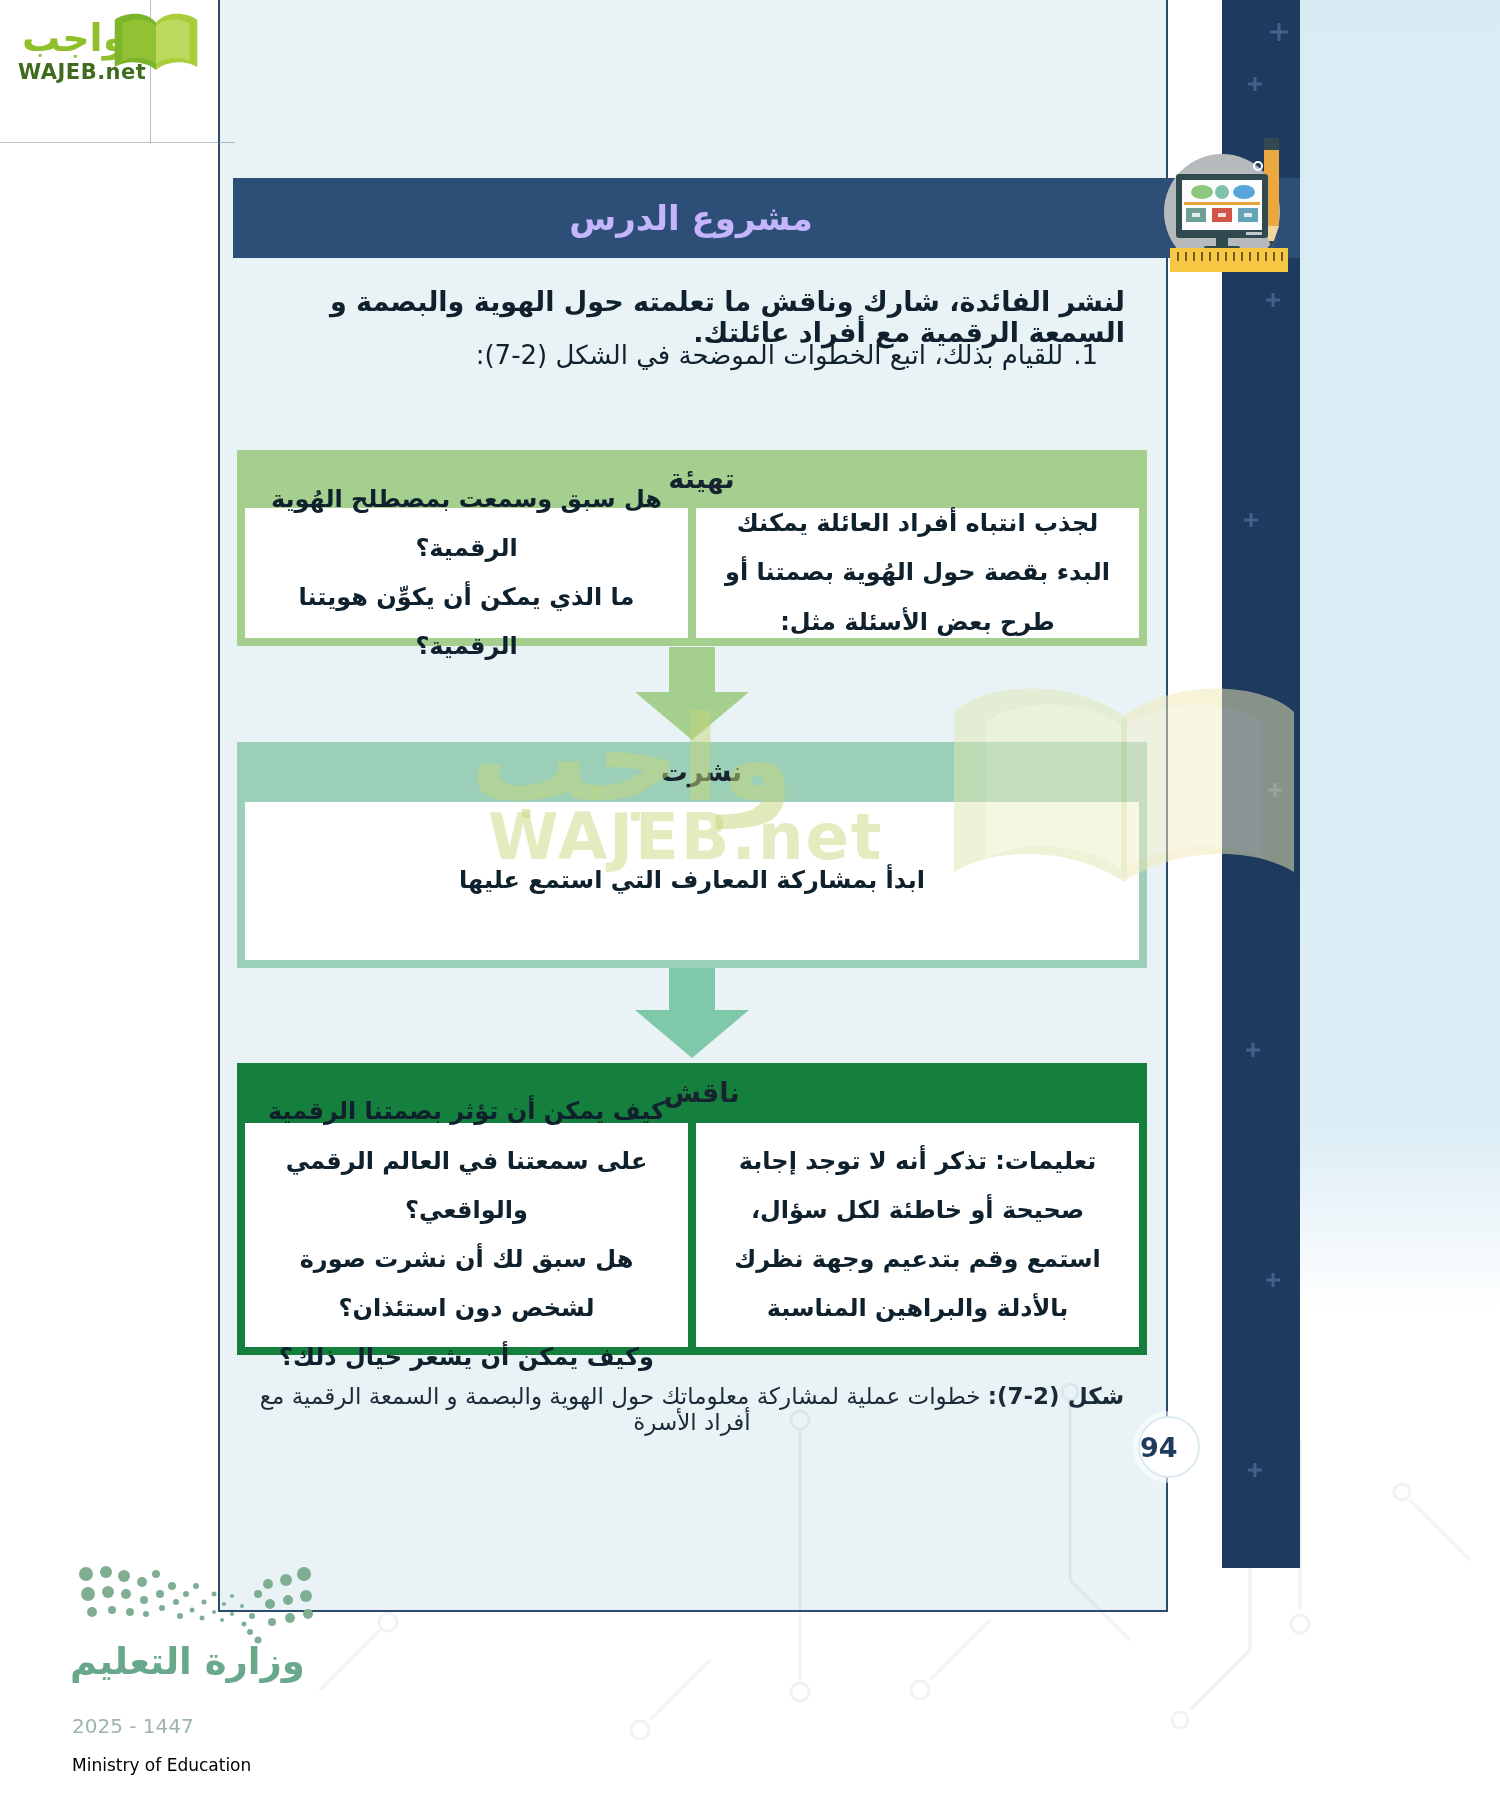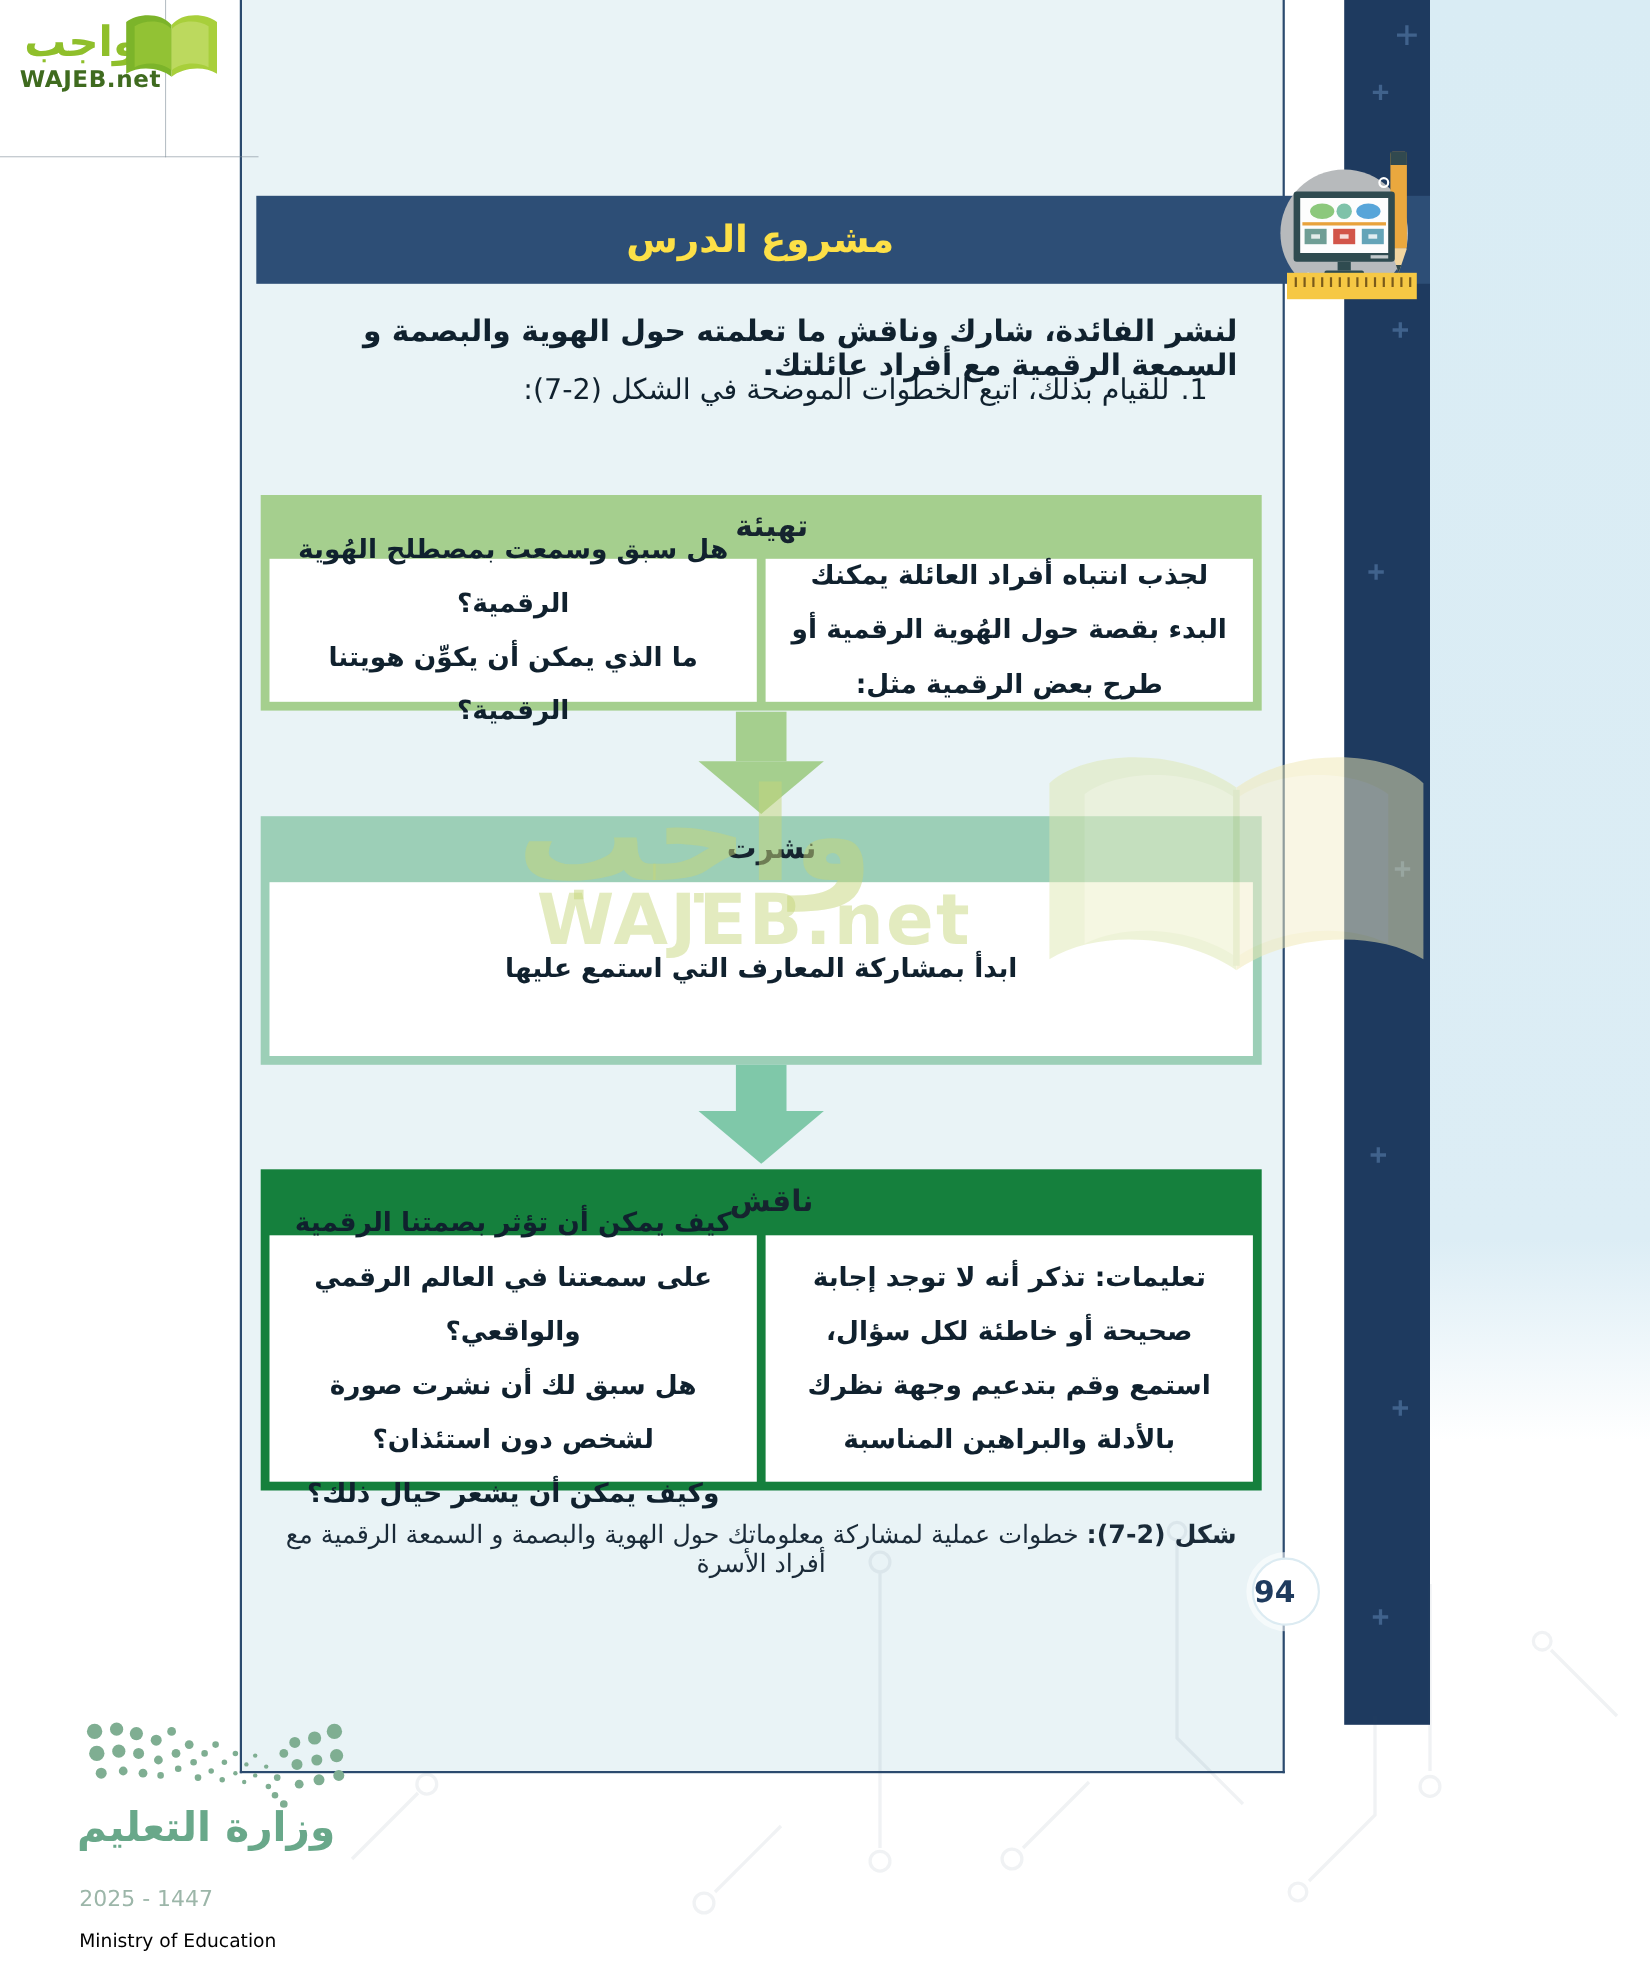--- a/index.html
+++ b/index.html
@@ -21,21 +21,21 @@
 
   
   .brand{position:absolute;left:10px;top:6px;width:220px;height:100px;z-index:3;}
   .brand-ar{position:absolute;left:12px;top:10px;font-size:38px;font-weight:bold;color:#8fbf2b;direction:rtl;}
   .brand-en{position:absolute;left:8px;top:54px;font-size:21px;font-weight:bold;color:#3f6b1f;letter-spacing:.5px;}
   .brand-book{position:absolute;left:98px;top:0;}
 
   
   .hbar{position:absolute;left:233px;top:178px;width:1067px;height:80px;background:#2d4e76;z-index:2;}
   .hbar-title{position:absolute;left:0;top:0;width:916px;height:80px;line-height:80px;text-align:center;
-    color:#fde047;font-size:34px;font-weight:bold;direction:rtl;}
+    color:#c4b5fd;font-size:34px;font-weight:bold;direction:rtl;}
   .hicon{position:absolute;left:1150px;top:130px;z-index:3;}
 
   
   .intro1{position:absolute;left:250px;top:286px;width:875px;direction:rtl;text-align:right;
     font-size:27px;font-weight:bold;color:#10212e;z-index:2;}
   .intro2{position:absolute;left:250px;top:340px;width:848px;direction:rtl;text-align:right;
     font-size:26px;font-weight:normal;color:#10212e;z-index:2;}
   .intro2 .num{padding-left:10px;}
 
   
@@ -155,21 +155,21 @@
 </svg>
 
 <div class="intro1" dir="rtl">لنشر الفائدة، شارك وناقش ما تعلمته حول الهوية والبصمة و السمعة الرقمية مع أفراد عائلتك.</div>
 <div class="intro2" dir="rtl">
   <span class="num">1.</span><span>للقيام بذلك، اتبع الخطوات الموضحة في الشكل (2-7):</span>
 </div>
 
 <div class="step step1">
   <div class="step-title">تهيئة</div>
   <div class="cells">
-    <div class="cell" dir="rtl">لجذب انتباه أفراد العائلة يمكنك البدء بقصة حول الهُوية الرقمية أو طرح بعض الرقمية مثل:</div>
+    <div class="cell" dir="rtl">لجذب انتباه أفراد العائلة يمكنك البدء بقصة حول الهُوية بصمتنا أو طرح بعض الأسئلة مثل:</div>
     <div class="cell" dir="rtl">هل سبق وسمعت بمصطلح الهُوية الرقمية؟
 ما الذي يمكن أن يكوِّن هويتنا الرقمية؟</div>
   </div>
 </div>
 
 <div class="arrow-stem a1s"></div>
 <div class="arrow-head a1h"></div>
 
 <div class="step step2">
   <div class="step-title">نشرت</div>

